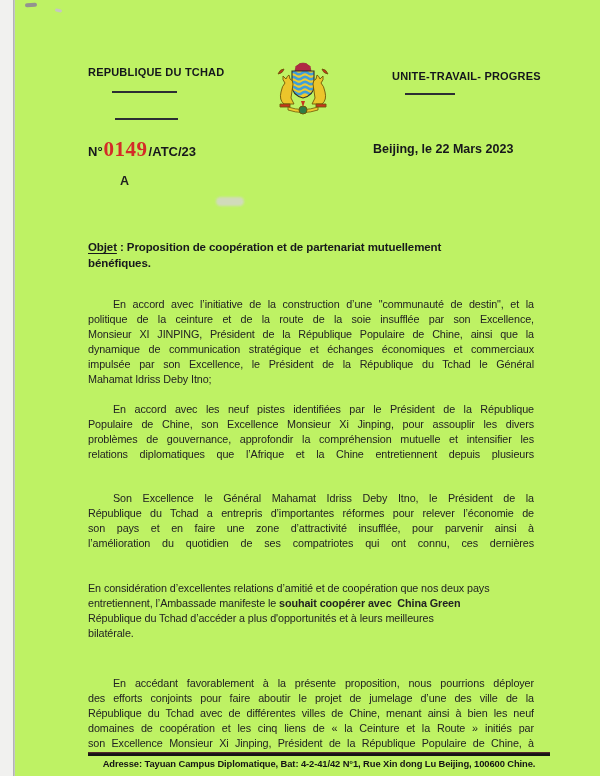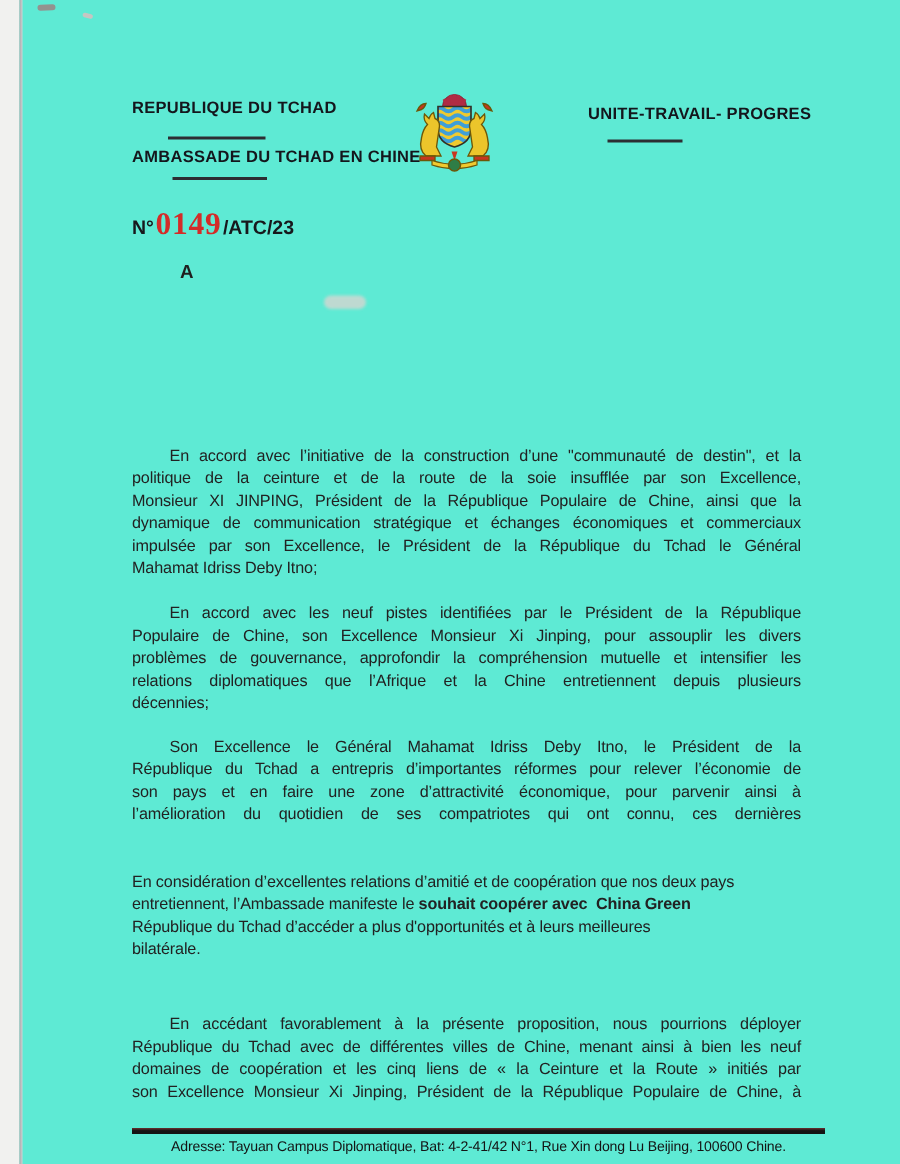--- a/index.html
+++ b/index.html
@@ -1,19 +1,19 @@
 <!DOCTYPE html>
 <html><head>
 <meta charset="utf-8">
 <style>
   * { margin:0; padding:0; box-sizing:border-box; }
   html,body { background:#e9e9e7; }
   .page {
     position:relative; width:600px; height:776px; margin:0 auto;
-    background:#5eead4; overflow:hidden;
+    background:#bef264; overflow:hidden;
     font-family:"Liberation Sans", sans-serif; color:#1f1f1f;
   }
   
   .scan-left-strip { position:absolute; left:0; top:0; width:13px; height:776px; background:#f1f1ef; }
   .scan-left-line { position:absolute; left:13px; top:0; width:2px; height:776px;
     background:linear-gradient(90deg,#a9abad,#cfd0d1); }
   .staple-mark { position:absolute; left:25px; top:3px; width:12px; height:4px;
     background:#93938f; border-radius:2px; transform:rotate(-2deg); }
   .dust-mark { position:absolute; left:55px; top:9px; width:7px; height:3px;
     background:#c6c6c2; border-radius:2px; transform:rotate(14deg); }
@@ -52,36 +52,35 @@
   .p1 { top:297px; } .p2 { top:402px; } .p3 { top:491px; } .p4 { top:581px; } .p5 { top:676px; }
   .ln { white-space:normal; }
   .just { text-align:justify; text-align-last:justify; }
   .ind { text-indent:25px; }
   .b { font-weight:700; letter-spacing:-.1px; }
 
   
   .footer-rule { position:absolute; left:88px; top:752px; width:462px; height:3.5px;
     background:linear-gradient(#6a3030,#141414 45%); }
   .footer-addr { position:absolute; left:82px; top:758px; width:474px; text-align:center;
-    font-size:9.4px; font-weight:400; letter-spacing:-.1px; color:#141414; }
+    font-size:9.4px; font-weight:700; letter-spacing:-.1px; color:#141414; }
 </style>
 </head>
 <body>
 
 <div class="page">
 
   <div class="scan-left-strip"></div>
   <div class="scan-left-line"></div>
   <div class="staple-mark"></div>
   <div class="dust-mark"></div>
   <div class="smudge"></div>
 
   <div class="hdr-org1">REPUBLIQUE DU TCHAD</div>
   <div class="rule rule-1"></div>
-  <div class="hdr-org2">AMBASSADE DU TCHAD EN CHINE</div>
   <div class="rule rule-2"></div>
 
   <svg class="emblem" viewBox="0 0 66 58" xmlns="http://www.w3.org/2000/svg">
 
     <g fill="#b02b44" stroke="#7d1f32" stroke-width="0.5">
       <path d="M25 11 a8 8 0 0 1 16 0 z"></path>
       <path d="M26 6 l2 4 M30 3.5 l1.5 5 M33 3 l0 5 M36 3.5 l-1.5 5 M40 6 l-2 4" stroke="#b02b44" stroke-width="2" fill="none"></path>
     </g>
 
     <clipPath id="sh">
@@ -117,57 +116,62 @@
   </svg>
 
   <div class="hdr-motto">UNITE-TRAVAIL- PROGRES</div>
   <div class="rule rule-3"></div>
 
   <div class="ref-line">
     <span class="ref-prefix">N°</span>
       <span class="ref-number">0149</span>
       <span class="ref-suffix">/ATC/23</span>
   </div>
+  <div class="date-line">Beijing, le 22 Mars 2023</div>
 
   <div class="to-label">A</div>
 
+  <div class="subject">
+    <div><span class="u">Objet</span><span> : Proposition de coopération et de partenariat mutuellement</span></div>
+    <div>bénéfiques.</div>
+  </div>
 
   <div class="para p1">
     <div class="ln just ind">En accord avec l’initiative de la construction d’une "communauté de destin", et la</div>
     <div class="ln just">politique de la ceinture et de la route de la soie insufflée par son Excellence,</div>
     <div class="ln just">Monsieur XI JINPING, Président de la République Populaire de Chine, ainsi que la</div>
     <div class="ln just">dynamique de communication stratégique et échanges économiques et commerciaux</div>
     <div class="ln just">impulsée par son Excellence, le Président de la République du Tchad le Général</div>
     <div class="ln">Mahamat Idriss Deby Itno;</div>
   </div>
 
   <div class="para p2">
     <div class="ln just ind">En accord avec les neuf pistes identifiées par le Président de la République</div>
     <div class="ln just">Populaire de Chine, son Excellence Monsieur Xi Jinping, pour assouplir les divers</div>
     <div class="ln just">problèmes de gouvernance, approfondir la compréhension mutuelle et intensifier les</div>
     <div class="ln just">relations diplomatiques que l’Afrique et la Chine entretiennent depuis plusieurs</div>
-    <div class="ln">décennies;</div>
   </div>
 
   <div class="para p3">
     <div class="ln just ind">Son Excellence le Général Mahamat Idriss Deby Itno, le Président de la</div>
     <div class="ln just">République du Tchad a entrepris d’importantes réformes pour relever l’économie de</div>
-    <div class="ln just">son pays et en faire une zone d’attractivité économique, pour parvenir ainsi à</div>
+    <div class="ln just">son pays et en faire une zone d’attractivité insufflée, pour parvenir ainsi à</div>
     <div class="ln just">l’amélioration du quotidien de ses compatriotes qui ont connu, ces dernières</div>
   </div>
 
   <div class="para p4">
     <div class="ln"><span>En considération d’excellentes relations d’amitié et de coopération que nos deux pays</span></div>
     <div class="ln"><span>entretiennent, l’Ambassade manifeste le </span><span class="b">souhait coopérer avec &nbsp;China Green</span></div>
     <div class="ln"><span>République du Tchad d’accéder a plus d'opportunités et à leurs meilleures</span></div>
     <div class="ln"><span>bilatérale.</span></div>
   </div>
 
   <div class="para p5">
     <div class="ln just ind">En accédant favorablement à la présente proposition, nous pourrions déployer</div>
+    <div class="ln just">des efforts conjoints pour faire aboutir le projet de jumelage d’une des ville de la</div>
     <div class="ln just">République du Tchad avec de différentes villes de Chine, menant ainsi à bien les neuf</div>
     <div class="ln just">domaines de coopération et les cinq liens de « la Ceinture et la Route » initiés par</div>
     <div class="ln just">son Excellence Monsieur Xi Jinping, Président de la République Populaire de Chine, à</div>
   </div>
 
   <div class="footer-rule"></div>
   <div class="footer-addr">Adresse: Tayuan Campus Diplomatique, Bat: 4-2-41/42 N°1, Rue Xin dong Lu Beijing, 100600 Chine.</div>
 
 </div>
 

